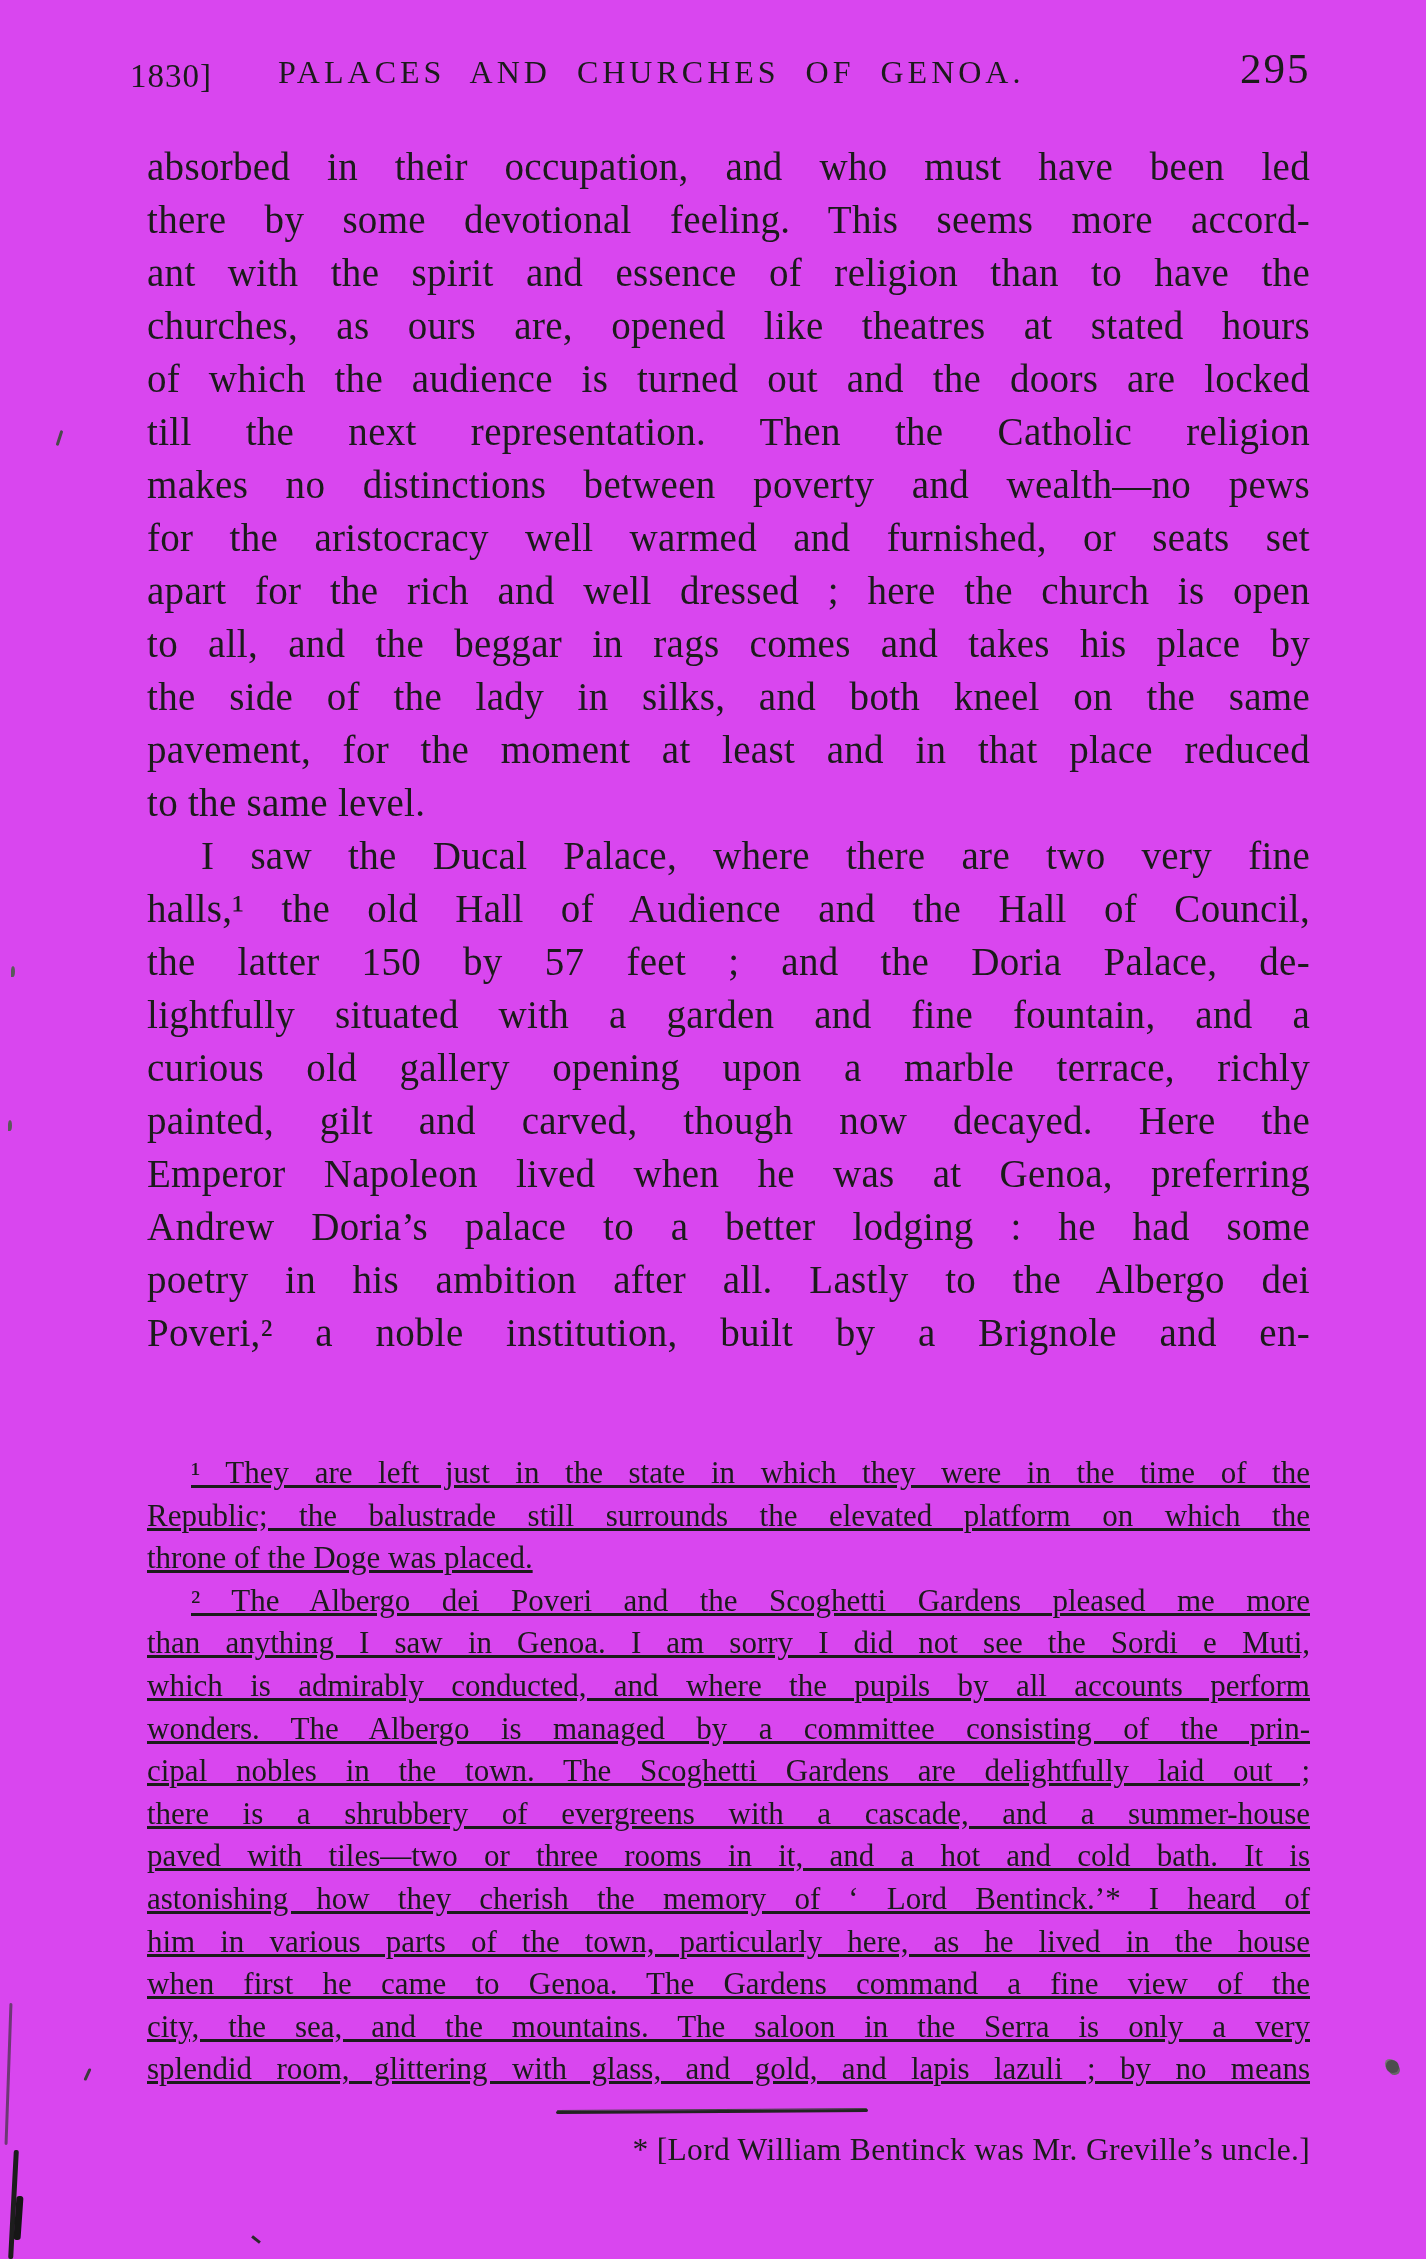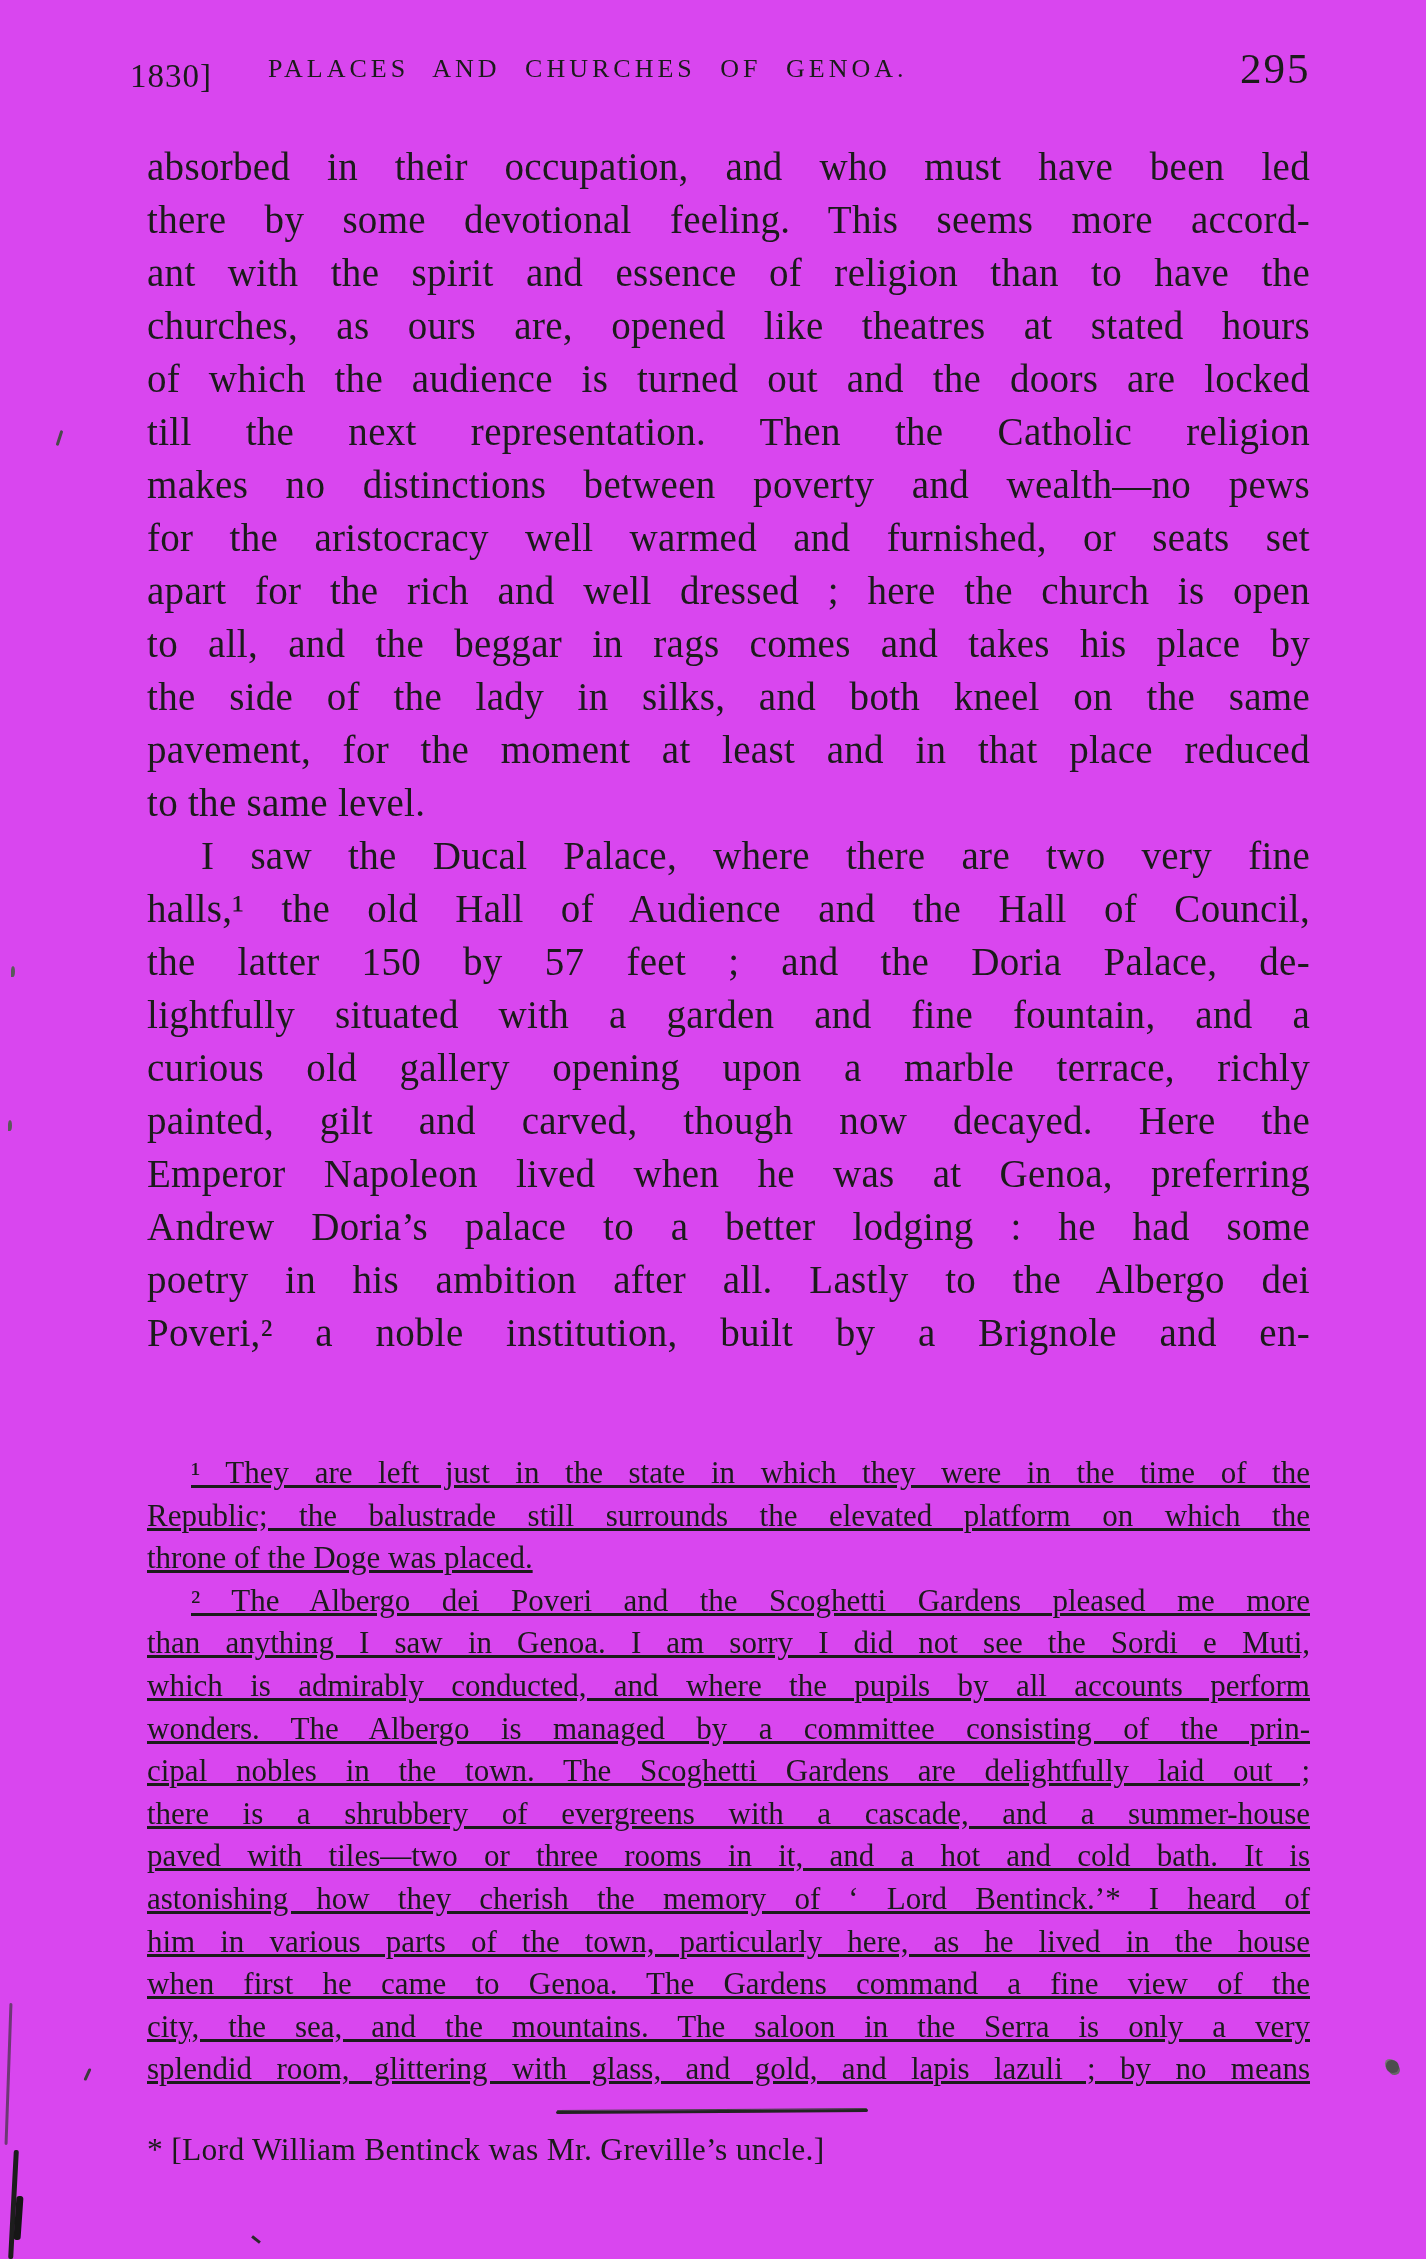--- a/index.html
+++ b/index.html
@@ -13,22 +13,22 @@
     font-family: "Liberation Serif", "DejaVu Serif", serif;
     overflow: hidden;
   }
 
   
   .edition-year {
     position: absolute; left: 130px; top: 58px;
     font-size: 33px; letter-spacing: 1px;
   }
   .running-title {
-    position: absolute; left: 268px; top: 54px;
-    font-size: 26px; letter-spacing: 4px; word-spacing: 14px;
+    position: absolute; left: 278px; top: 54px;
+    font-size: 32px; letter-spacing: 4px; word-spacing: 14px;
     white-space: nowrap;
   }
   .page-number {
     position: absolute; left: 1240px; top: 44px;
     font-size: 43px; letter-spacing: 2px;
   }
 
   
   .main-text {
     position: absolute; left: 147px; top: 140px; width: 1163px;
@@ -54,21 +54,21 @@
   
   .footnote-separator-rule {
     position: absolute; left: 556px; top: 2110px;
     width: 312px; height: 3px; background: #222;
     transform: rotate(-0.35deg);
     border-radius: 2px;
     box-shadow: 0 -2px 0 -1px #444;
   }
   .editor-note {
     position: absolute; left: 147px; top: 2132px; width: 1163px;
-    font-size: 31.5px; text-align: left; letter-spacing: 0.3px;
+    font-size: 31.5px; text-align: right; letter-spacing: 0.3px;
   }
 
   
   .artifact { position: absolute; background: #333; }
   .streak-a { left: 7px; top: 2003px; width: 3px; height: 142px;
               transform: rotate(2deg); opacity: .65; border-radius: 2px; }
   .streak-b { left: 11px; top: 2150px; width: 5px; height: 109px;
               transform: rotate(3deg); background: #1d1d1d; border-radius: 2px; }
   .streak-blob { left: 15px; top: 2196px; width: 7px; height: 44px;
                  transform: rotate(4deg); background: #161616; border-radius: 3px; }

